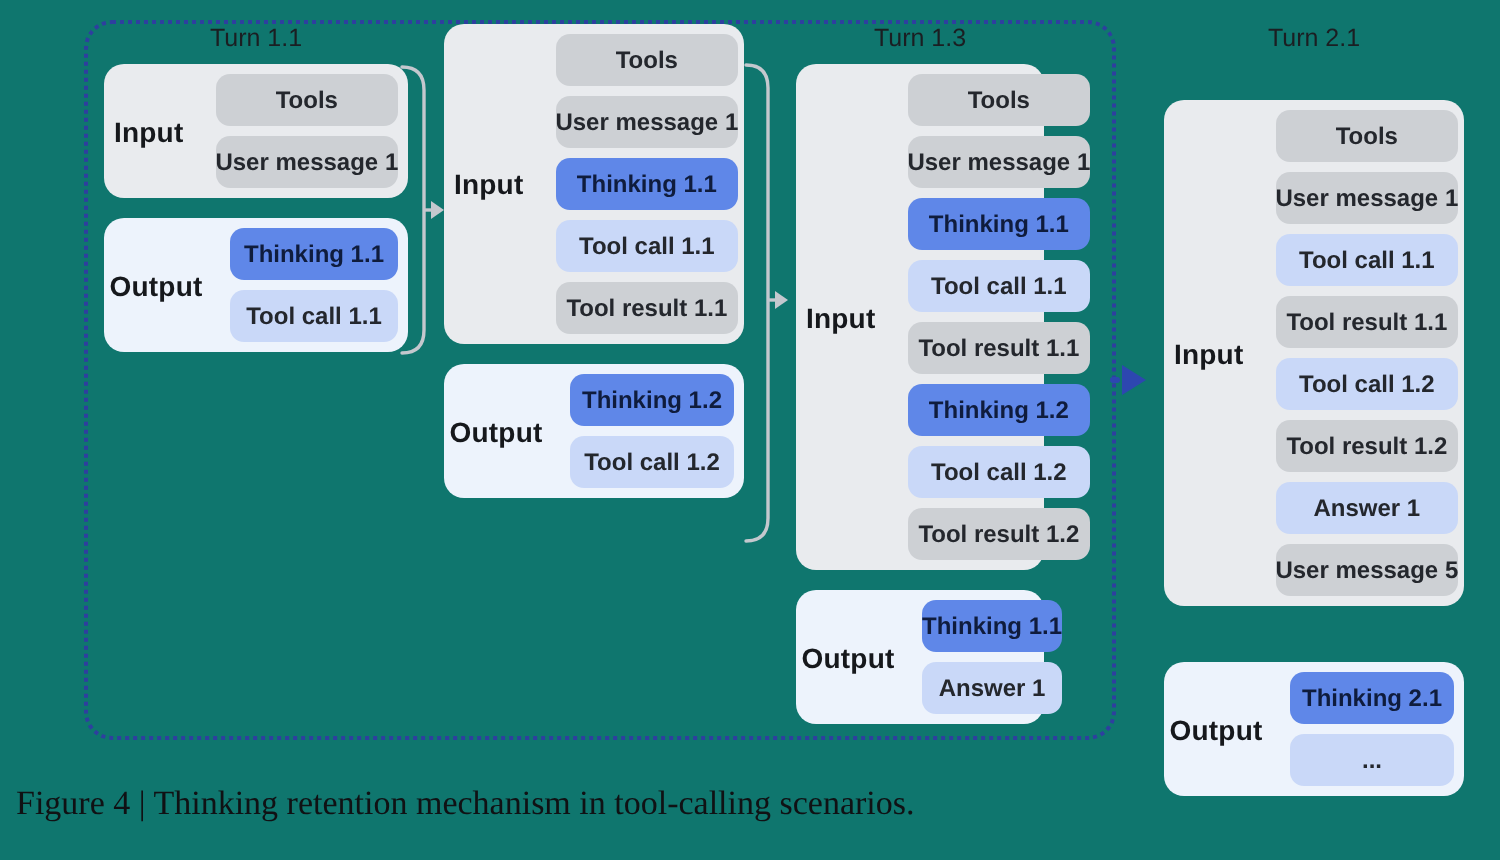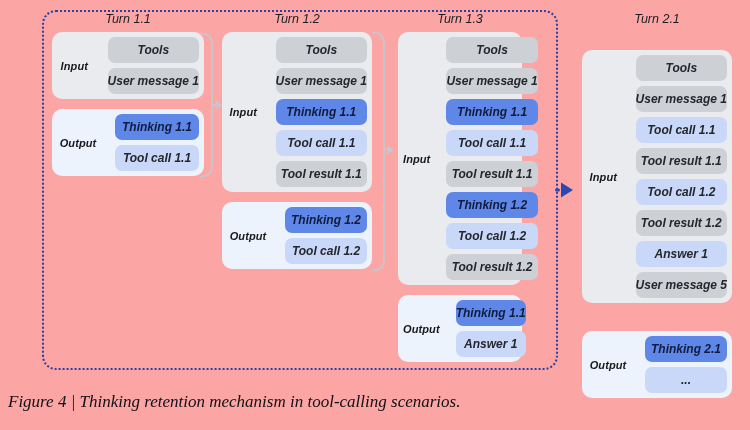--- a/index.html
+++ b/index.html
@@ -7,42 +7,42 @@
     --c-arrow:#2d47b0;
     --c-input-bg:#e9ebee;
     --c-output-bg:#edf3fc;
     --c-context:#cdd0d4;
     --c-thinking:#5f87e8;
     --c-action:#c9d8f8;
     --c-bracket:#c4c8ce;
   }
   html,body{margin:0;padding:0;background:#fff;}
   .stage{
-    position:relative;width:750px;height:430px;background:#fca5a5;
-    font-family:"Liberation Sans",sans-serif;overflow:hidden;font-style:italic;
+    position:relative;width:750px;height:430px;background:#0f766e;
+    font-family:"Liberation Sans",sans-serif;overflow:hidden;
   }
   .frame{
     position:absolute;left:42px;top:10px;width:512px;height:356px;
     border:2px dotted var(--c-frame);border-radius:14px;
   }
   .col{position:absolute;top:12px;display:flex;flex-direction:column;}
   .col-1{left:52px;width:152px;}
   .col-2{left:222px;width:150px;}
   .col-3{left:398px;width:124px;}
   .col-4{left:582px;width:150px;gap:18px;}
   .turn-title{
     height:14px;line-height:14px;text-align:center;
     font-size:12.5px;color:#1b1e22;margin-bottom:6px;
   }
   .section{display:flex;border-radius:10px;padding:5px;}
   .section.input{background:var(--c-input-bg);}
   .section.output{background:var(--c-output-bg);margin-top:10px;}
   .sec-label{
     width:42px;display:flex;align-items:center;justify-content:center;
-    font-size:11px;font-weight:700;color:#16181c;letter-spacing:0.1px;
+    font-size:14px;font-weight:700;color:#16181c;letter-spacing:0.1px;
   }
   .boxes{flex:1;display:flex;flex-direction:column;gap:5px;}
   .box{
     height:26px;border-radius:7px;display:flex;align-items:center;justify-content:center;
     font-size:12px;font-weight:600;color:#24272d;white-space:nowrap;margin-left:16px;
   }
   .box.context{background:var(--c-context);}
   .box.thinking{background:var(--c-thinking);color:#0f1c3d;}
   .box.action{background:var(--c-action);}
   .bracket{position:absolute;pointer-events:none;}
@@ -73,21 +73,20 @@
     <div class="section output">
       <div class="sec-label">Output</div>
       <div class="boxes">
           <div class="box thinking">Thinking 1.1</div>
           <div class="box action">Tool call 1.1</div>
         </div>
     </div>
   </div>
 
   <div class="col col-2">
-    <div class="turn-title">Turn 1.2</div>
     <div class="section input">
       <div class="sec-label">Input</div>
       <div class="boxes">
           <div class="box context">Tools</div>
           <div class="box context">User message 1</div>
           <div class="box thinking">Thinking 1.1</div>
           <div class="box action">Tool call 1.1</div>
           <div class="box context">Tool result 1.1</div>
         </div>
     </div>

